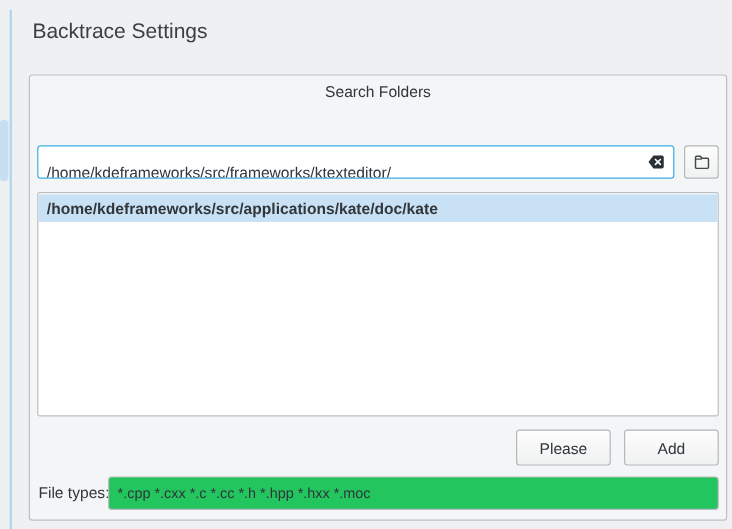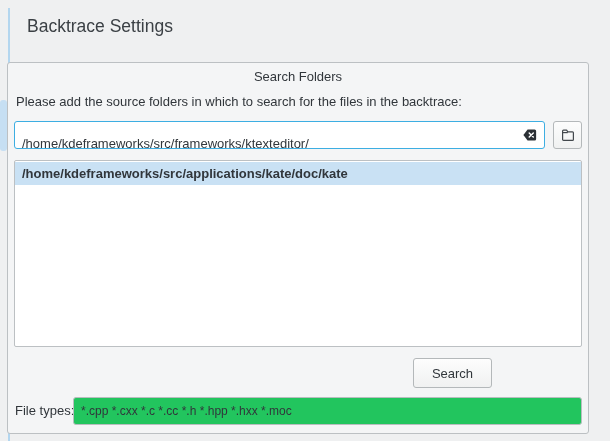--- a/index.html
+++ b/index.html
@@ -20,21 +20,21 @@
     position: absolute; left: 0; top: 100px; width: 7px; height: 51px;
     background: #c6dff3; border-radius: 3px;
   }
 
   .page-title {
     position: absolute; left: 27px; top: 16px;
     font-size: 17.5px; color: #3b4045;
   }
 
   .groupbox {
-    position: absolute; left: 7px; top: 62px; width: 582px; height: 372px;
+    position: absolute; left: 24px; top: 62px; width: 582px; height: 372px;
     background: #f4f5f6;
     border: 1px solid #bcc0c3;
     border-radius: 3px;
   }
   .group-title {
     position: absolute; top: 6px; left: 0; width: 100%;
     text-align: center; font-size: 13px; color: #31363b;
   }
   .instruction {
     position: absolute; left: 8px; top: 31px;
@@ -113,21 +113,20 @@
 
   <div class="scrollbar-thumb"></div>
   <div class="pane-separator"></div>
 
   <div class="page-title">Backtrace Settings</div>
 
   <div class="groupbox">
 
     <div class="group-title">Search Folders</div>
 
-    <div class="instruction">Please add the source folders in which to search for the files in the backtrace:</div>
 
     <input class="path-input" type="text" value="/home/kdeframeworks/src/frameworks/ktexteditor/" style="">
 
     <span class="clear-btn">
       <svg width="16" height="16" viewBox="0 0 16 16">
         <path d="M5.6 2.5 h7 a1.5 1.5 0 0 1 1.5 1.5 v8 a1.5 1.5 0 0 1 -1.5 1.5 h-7 L1.4 8 Z" fill="#2b3035"></path>
         <path d="M7.2 5.9 L11.3 10 M11.3 5.9 L7.2 10" stroke="#ffffff" stroke-width="1.4" stroke-linecap="round" fill="none"></path>
       </svg>
     </span>
 
@@ -137,21 +136,22 @@
           <path d="M2.6 12.4 V4.1 a0.9 0.9 0 0 1 0.9 -0.9 h3.1 l1.2 1.7 h4.7 a0.9 0.9 0 0 1 0.9 0.9 v6.6 a0.9 0.9 0 0 1 -0.9 0.9 H3.5 a0.9 0.9 0 0 1 -0.9 -0.9 Z" fill="none" stroke="#43484d" stroke-width="1.2" stroke-linejoin="round"></path>
           <path d="M2.6 5.6 h5.2" stroke="#43484d" stroke-width="1.2"></path>
         </svg>
       </span>
     </button>
 
     <div class="folder-list">
       <div class="list-item selected">/home/kdeframeworks/src/applications/kate/doc/kate</div>
     </div>
 
-    <button class="btn btn-remove">Search</button>
+    <button class="btn btn-remove">Please</button>
 
+    <button class="btn btn-add">Add</button>
 
     <div class="filetypes-label">File types:</div>
 
     <input class="filetypes-input" type="text" value="*.cpp *.cxx *.c *.cc *.h *.hpp *.hxx *.moc" style="">
 
   </div>
 </div>
 
 </body></html>

